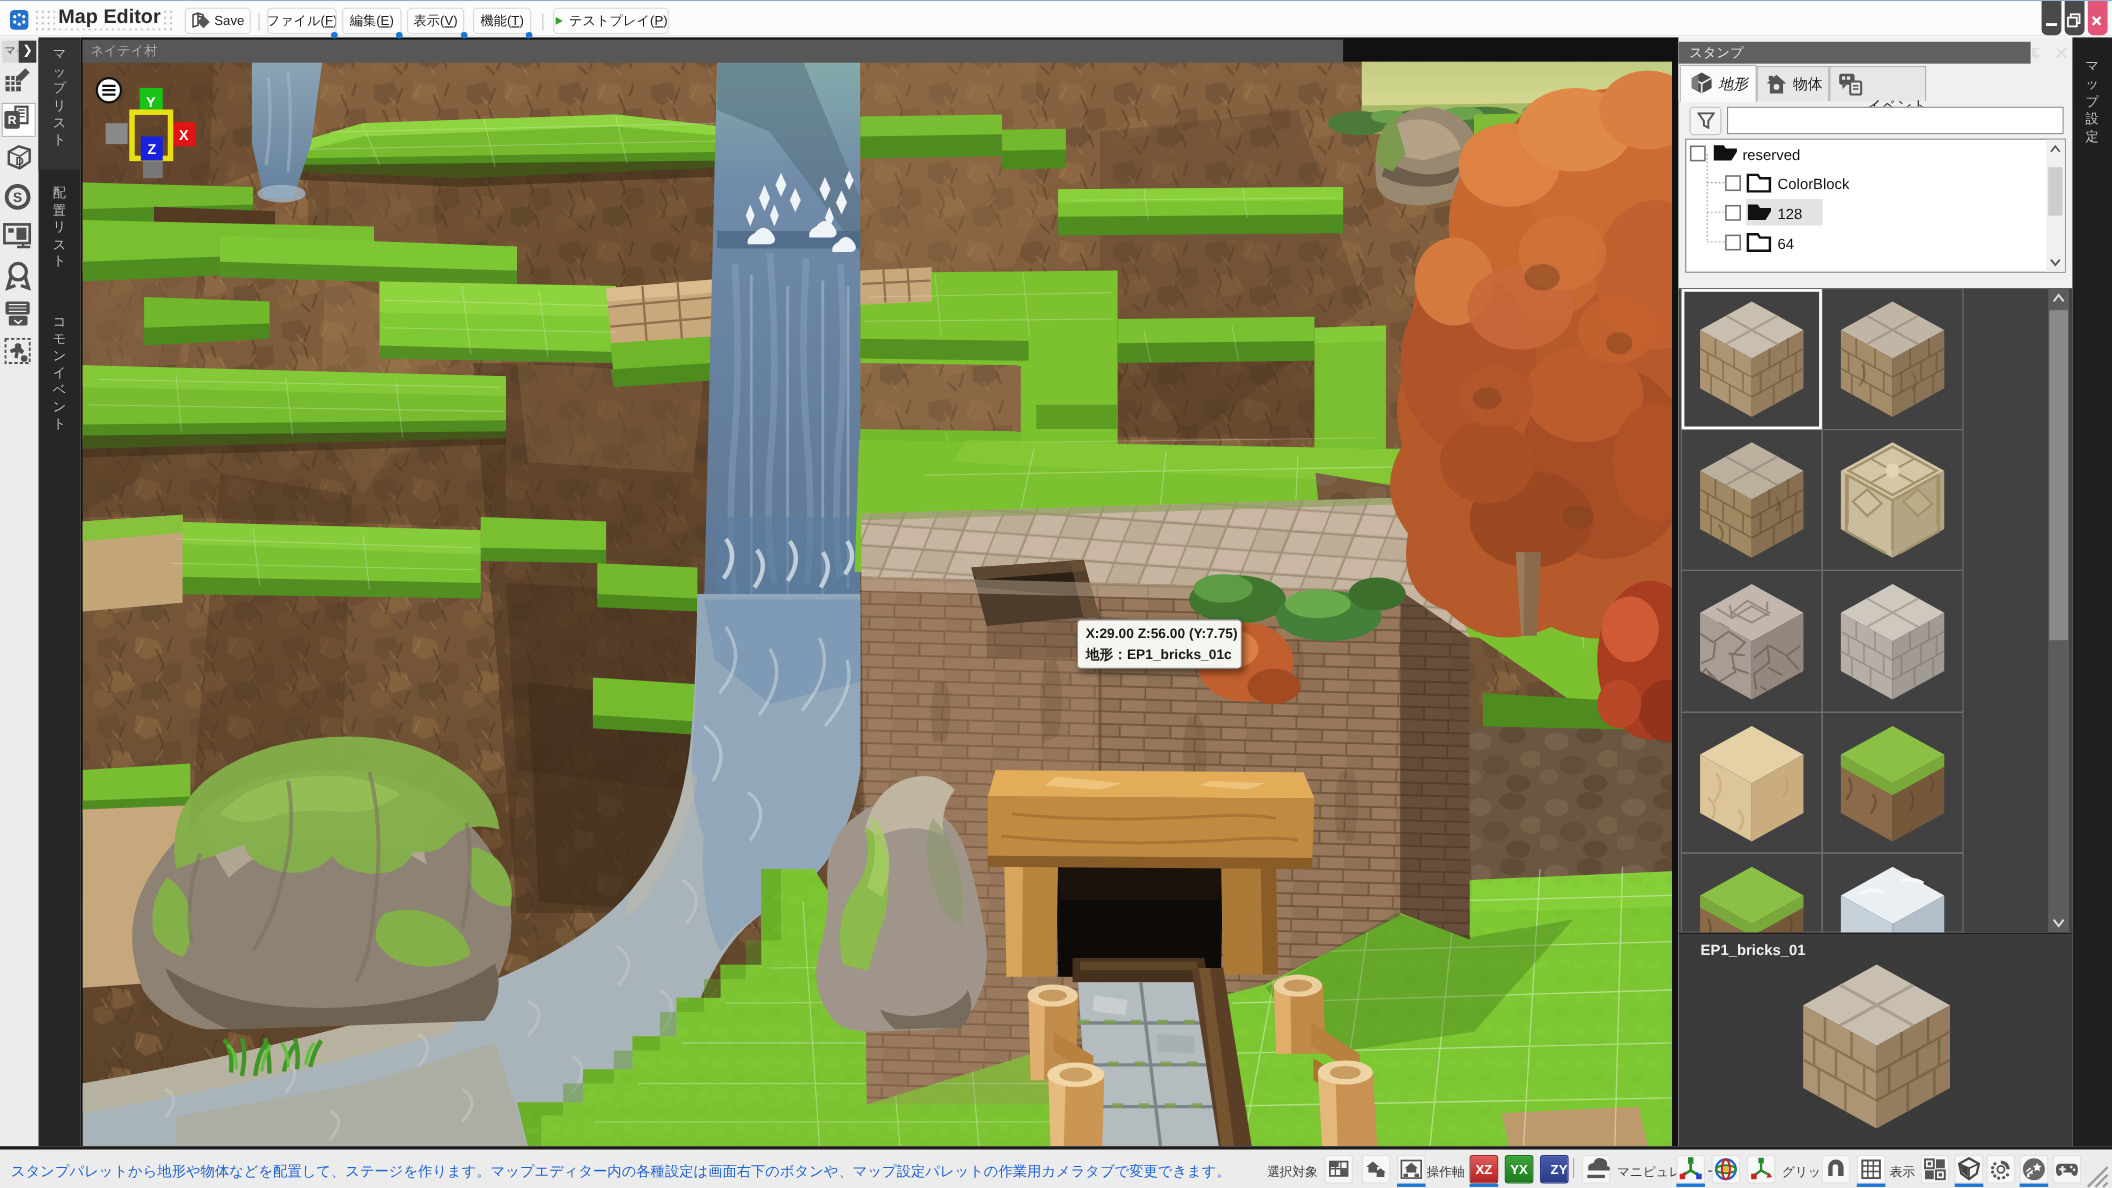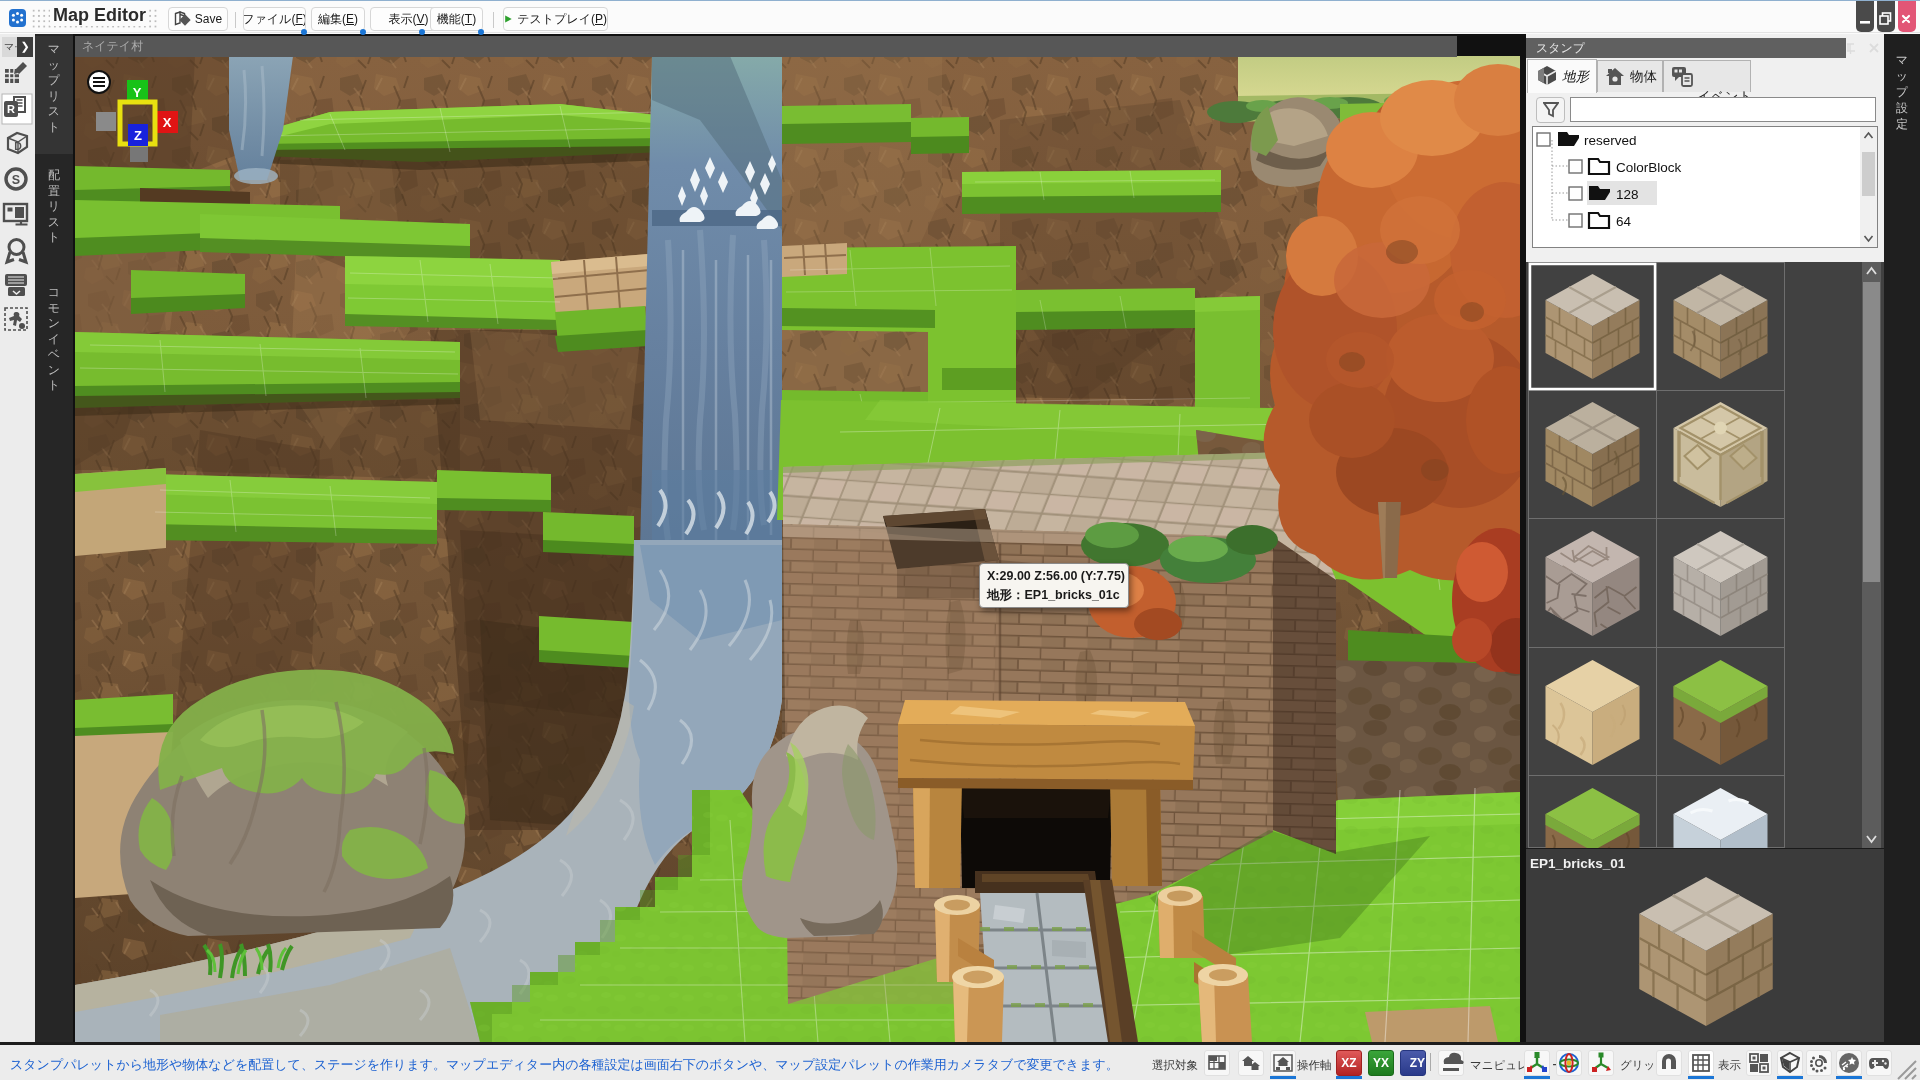--- a/index.html
+++ b/index.html
@@ -18,21 +18,21 @@
   .winbtn { position:absolute; top:0; width:18px; height:31px; border-radius:0 0 5px 5px;
     background:#4a4a4a; }
   
   #lefticons { position:absolute; left:0; top:34px; width:35px; height:1011px; background:#ececec; }
   
   #lefttabs { position:absolute; left:35px; top:34px; width:38px; height:1011px; background:#262626; }
   .vtab { position:absolute; left:0; width:38px; color:#bdbdbd; font-size:12px;
     line-height:15.5px; text-align:center; }
   
   #viewport { position:absolute; left:73px; top:34px; width:1453px; height:1008px; background:#111; }
-  #vptitle { position:absolute; left:2px; top:2px; width:1382px; height:21px; background:#575757;
+  #vptitle { position:absolute; left:2px; top:2px; width:1146px; height:21px; background:#575757;
     color:#ababab; font-size:12px; line-height:21px; padding-left:7px; }
   
   #rightpanel { position:absolute; left:1526px; top:34px; width:358px; height:1008px; background:#f0f0f0; }
   #rptitle { position:absolute; left:0px; top:4px; width:320px; height:20px; background:#606060;
     color:#e5e5e5; font-size:12px; line-height:20px; padding-left:10px; }
   .rtab { position:absolute; top:25px; height:33px; font-size:13px; color:#1a1a1a; }
   #rstrip { position:absolute; left:1884px; top:34px; width:36px; height:1011px; background:#1f1f1f; }
   
   #statusbar { position:absolute; left:0; top:1042px; width:1920px; height:38px; background:#ececec;
     border-top:3px solid #1d1d1d; }
@@ -543,21 +543,21 @@
       <path d="M1.5 2.5 L6 1 L6 12 L1.5 13.5 Z M6 1 L10.5 2.5 L10.5 5 L6 3.5 Z" fill="none" stroke="#444" stroke-width="1.4"></path>
       <rect x="7" y="5" width="8" height="8" transform="rotate(45 11 9)" fill="#555"></rect>
     </svg>
     <span>Save</span>
   </div>
   <div class="msep" style="left:235px"></div>
   <div class="mbtn" style="left:243px;width:63px;">ファイル(<span style="text-decoration:underline">F</span>)</div>
   <div class="bluedot" style="left:301px"></div>
   <div class="mbtn" style="left:311px;width:54px;">編集(<span style="text-decoration:underline">E</span>)</div>
   <div class="bluedot" style="left:360px"></div>
-  <div class="mbtn" style="left:370px;width:77px;">表示(<span style="text-decoration:underline">V</span>)</div>
+  <div class="mbtn" style="left:370px;width:52px;">表示(<span style="text-decoration:underline">V</span>)</div>
   <div class="bluedot" style="left:419px"></div>
   <div class="mbtn" style="left:430px;width:53px;">機能(<span style="text-decoration:underline">T</span>)</div>
   <div class="bluedot" style="left:478px"></div>
   <div class="msep" style="left:493px"></div>
   <div class="mbtn" style="left:503px;width:105px;">
     <svg width="14" height="14" viewBox="0 0 14 14" style="margin-right:5px">
       <path d="M2 1 L13 7 L2 13 Z" fill="#2da12d"></path>
     </svg>
     <span>テストプレイ(<span style="text-decoration:underline">P</span>)</span>
   </div>
@@ -829,21 +829,21 @@
       </g>
     <rect x="4" y="2" width="125" height="125" fill="none" stroke="#fff" stroke-width="2.5"></rect>
 
     <rect x="336" y="0" width="19" height="586" fill="#5c5c5c"></rect>
     <rect x="337" y="20" width="17" height="300" fill="#8a8a8a"></rect>
     <path d="M341 12 L345.5 6 L350 12" fill="none" stroke="#ddd" stroke-width="1.8"></path>
     <path d="M341 574 L345.5 580 L350 574" fill="none" stroke="#ddd" stroke-width="1.8"></path>
   </svg>
 
   <div class="abs" style="left:0;top:814px;width:358px;height:194px;background:#3b3b3b;border-top:1px solid #1a1a1a;"></div>
-  <div class="abs" style="left:4px;top:822px;font-size:13.5px;font-weight:bold;color:#f0f0f0;">EP1_bricks_01</div>
+  <div class="abs" style="left:20px;top:822px;font-size:13.5px;font-weight:bold;color:#f0f0f0;">EP1_bricks_01</div>
   <svg class="abs" style="left:0px;top:814px" width="358" height="194" viewBox="0 0 358 194">
     <g transform="translate(180,178) scale(1.42)">
       <path d="M0 0 L-47 -26 L-47 -79 L0 -53 Z" fill="#ad9573"></path>
       <path d="M0 0 L47 -26 L47 -79 L0 -53 Z" fill="#947c5c"></path>
       <path d="M0 -53 L-47 -79 L0 -105 L47 -79 Z" fill="#c9bfb1"></path>
       <path d="M-23.5 -66 L23.5 -92 M23.5 -66 L-23.5 -92" stroke="#a99e8d" stroke-width="2" fill="none"></path>
       <path d="M-47 -62 L0 -36 M-47 -44 L0 -18 M-16 -61.9 v17 M-33 -71.3 v17 M-8 -40.4 v18 M-26 -50.4 v18 M-40 -58.1 v18 M-20 -29.1 v18 M-37 -38.5 v18" stroke="#8a7452" stroke-width="1.6" fill="none"></path>
       <path d="M0 -36 L47 -62 M0 -18 L47 -44 M16 -61.9 v17 M33 -71.3 v17 M8 -40.4 v18 M26 -50.4 v18 M40 -58.1 v18 M20 -29.1 v18 M37 -38.5 v18" stroke="#7a6545" stroke-width="1.6" fill="none"></path>
       </g>
   </svg>

